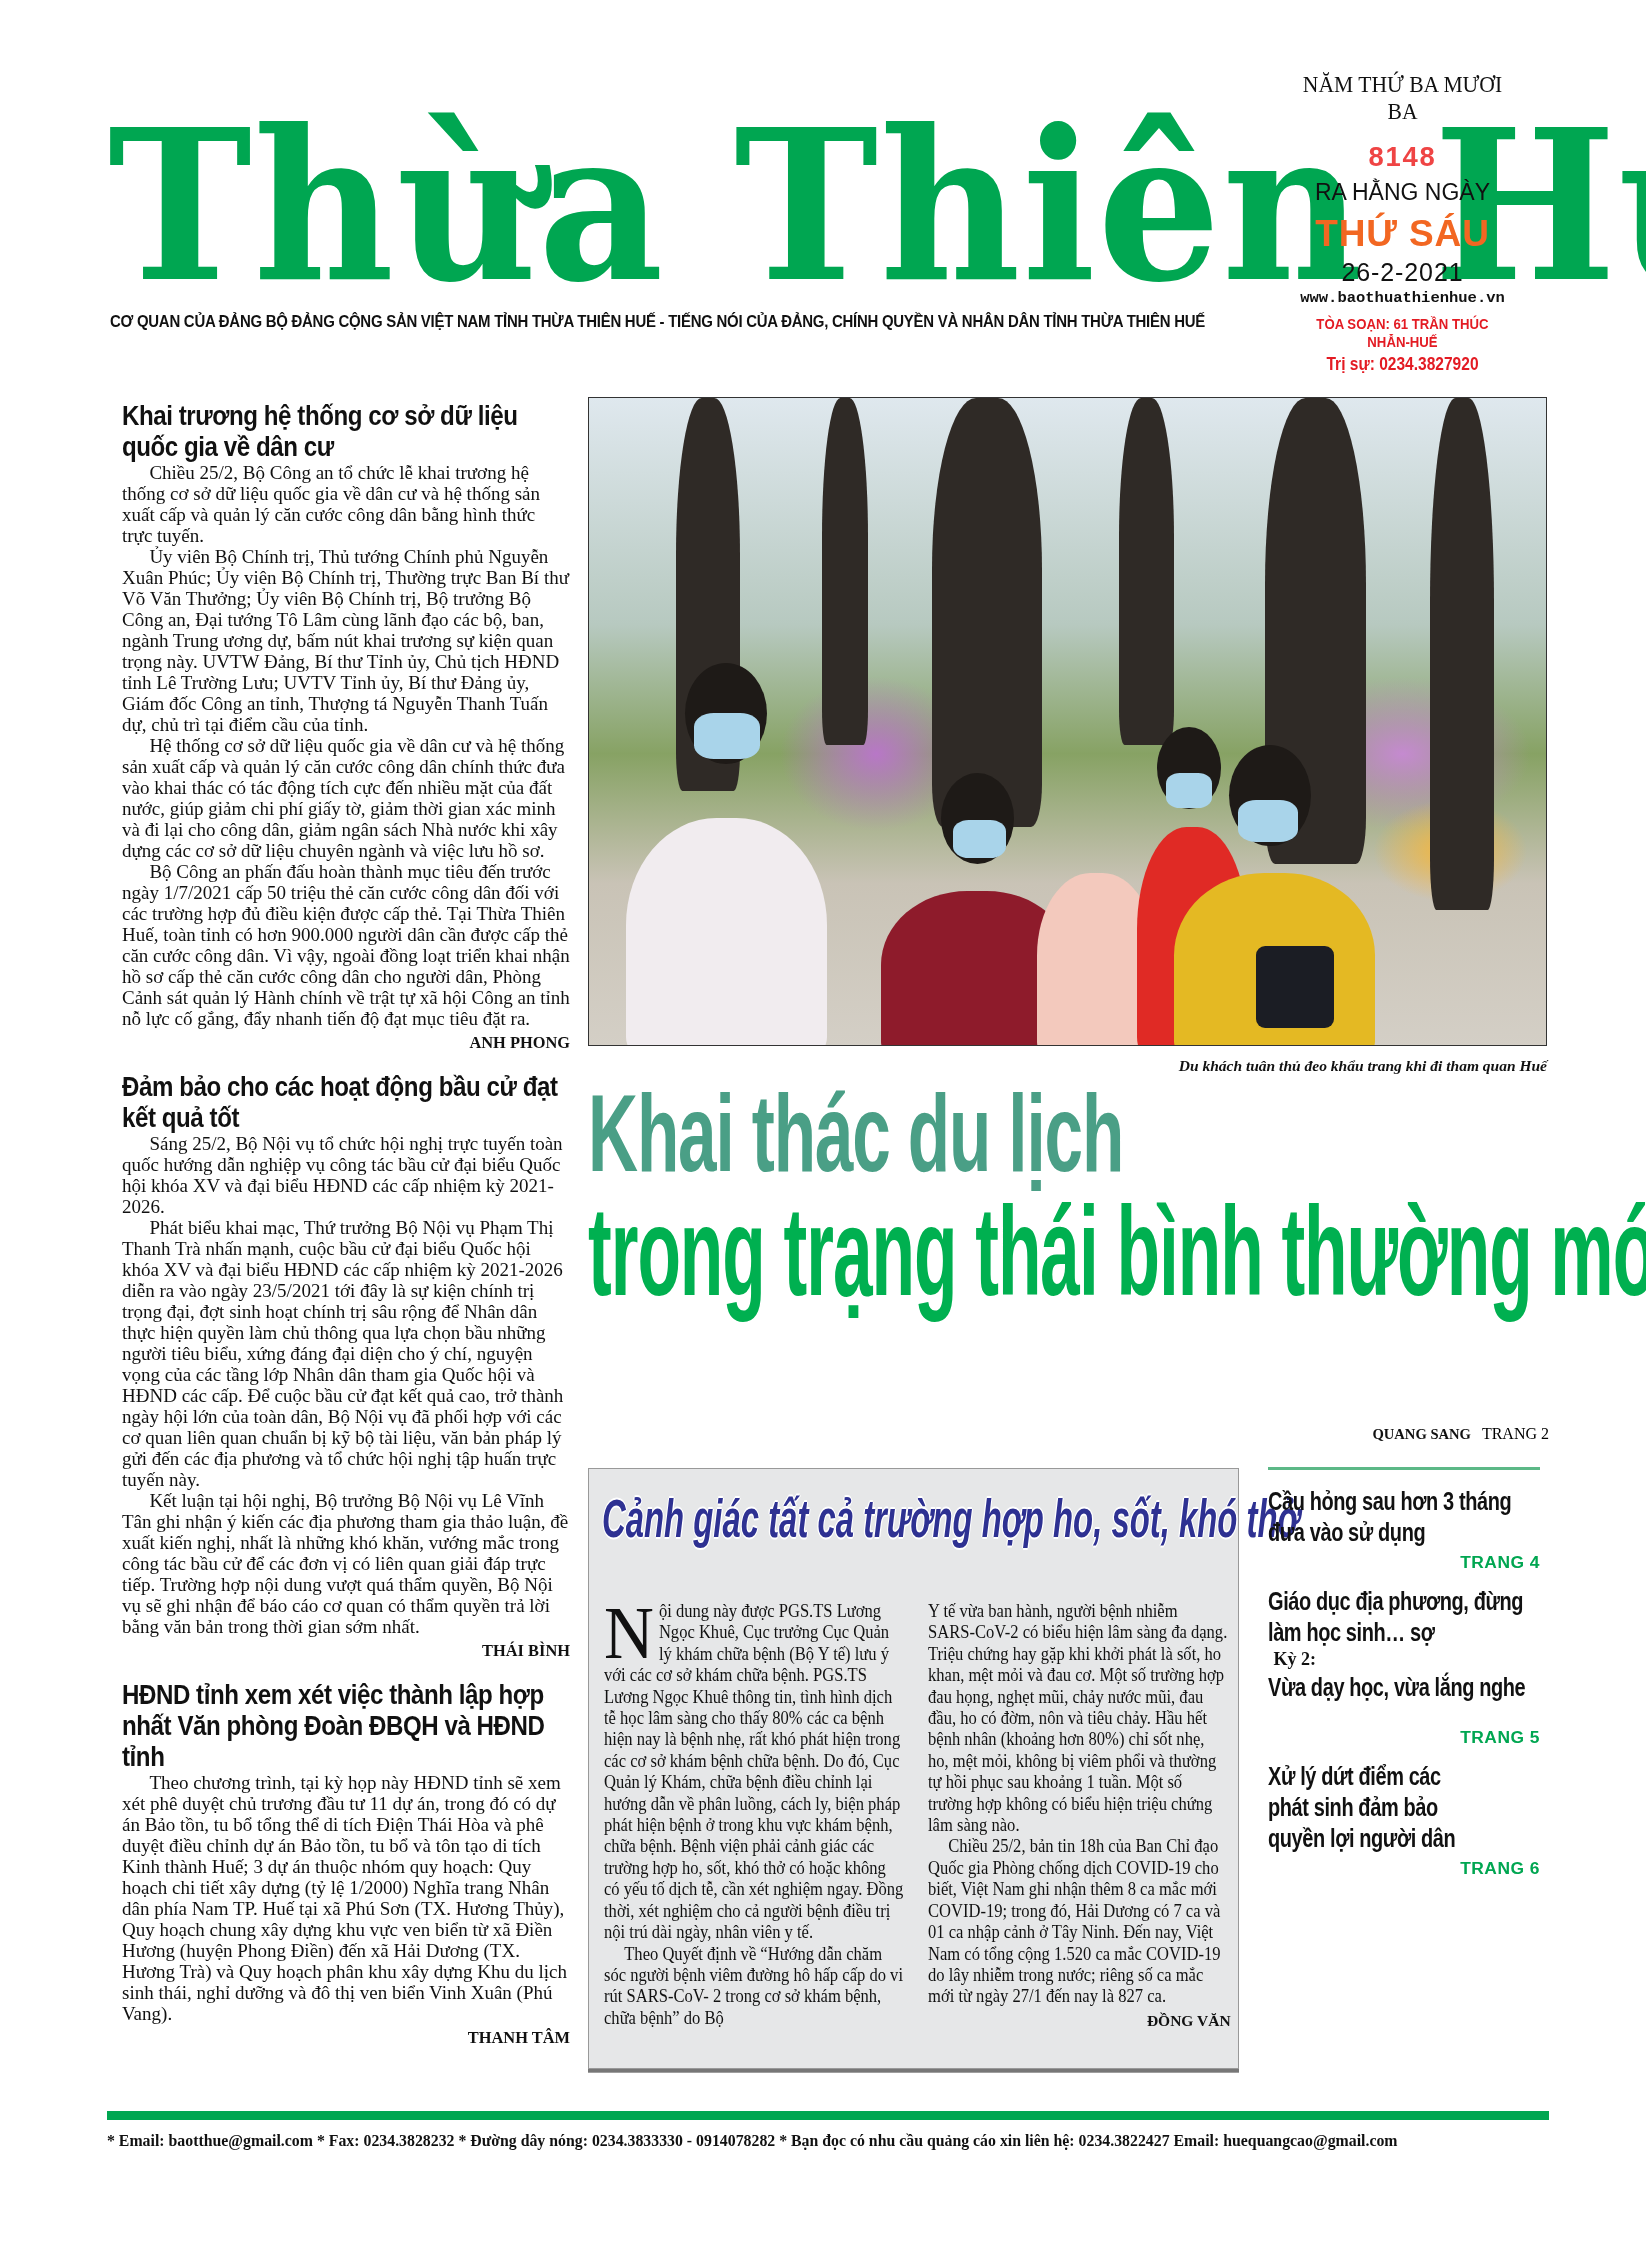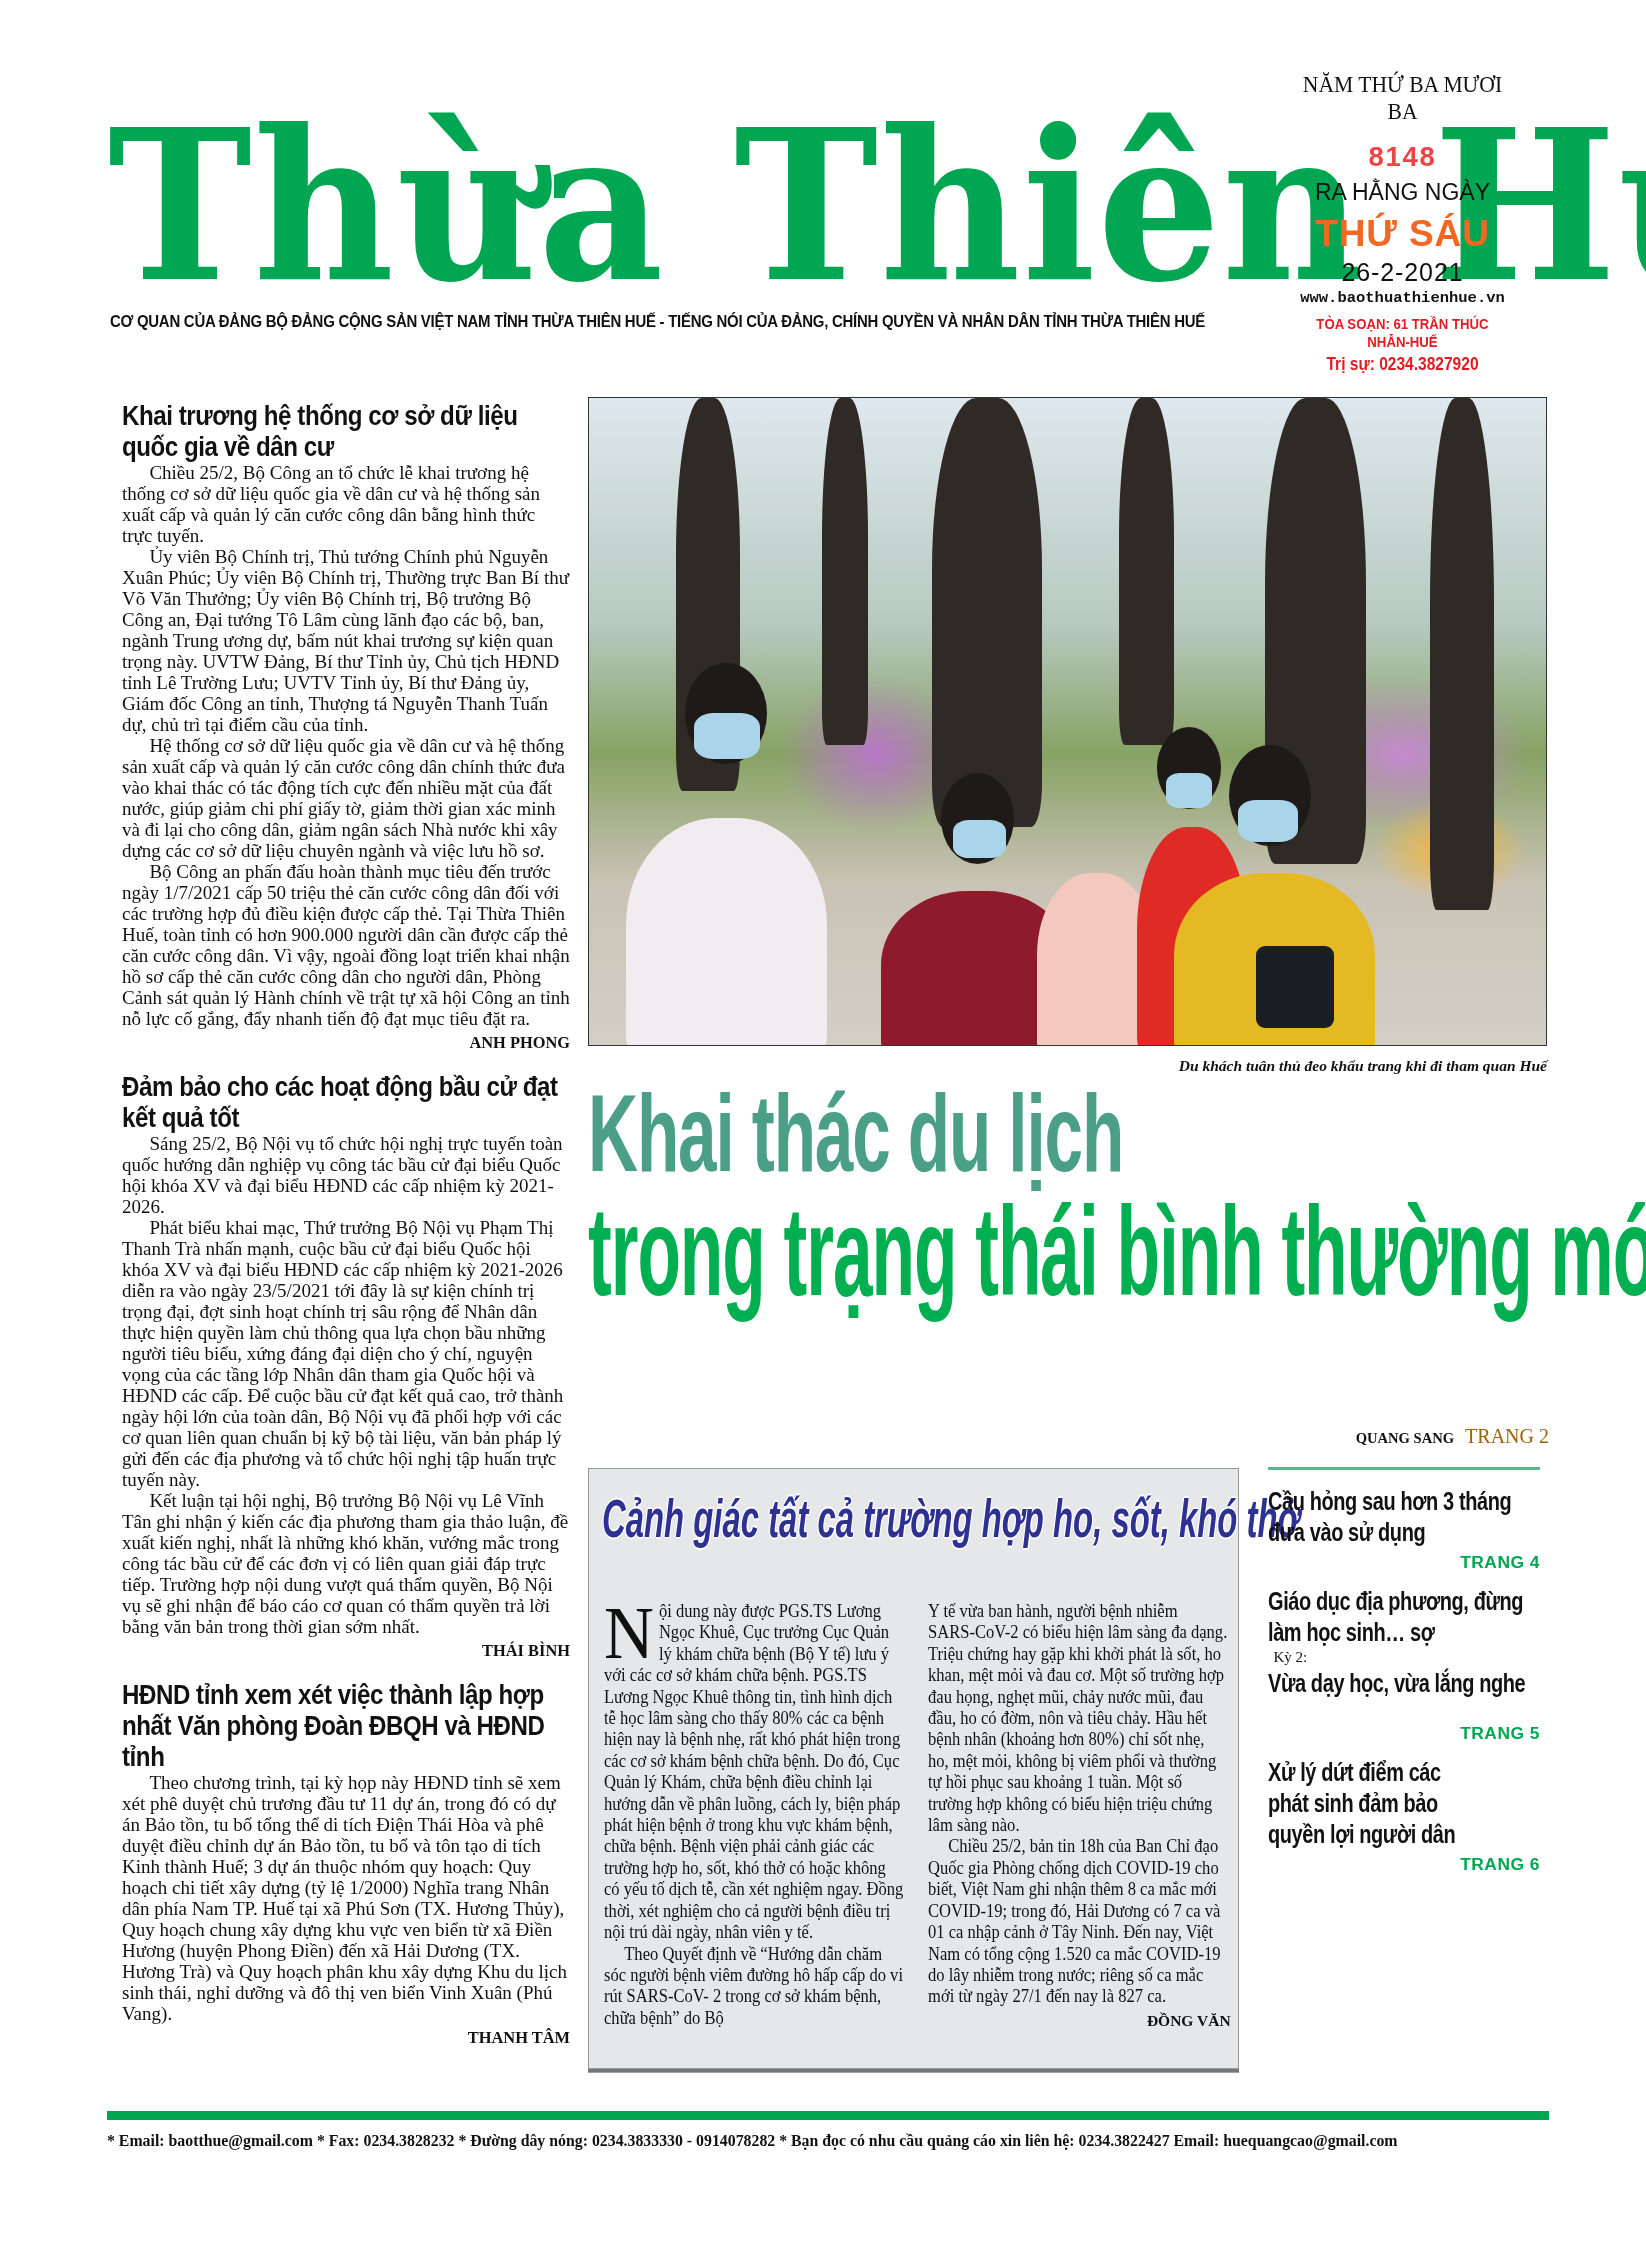--- a/index.html
+++ b/index.html
@@ -72,21 +72,21 @@
     transform: scaleX(0.63); transform-origin: left top; letter-spacing: -1.8px;
   }
   .headline2 {
     left: 588px; top: 1188px; width: 969px;
     font-family: "Liberation Sans", sans-serif; font-weight: bold;
     font-size: 126px; line-height: 128px; color: #00b050; white-space: nowrap;
     transform: scaleX(0.565); transform-origin: left top; letter-spacing: -1.8px;
   }
   .headline-credit { left: 1325px; top: 1425px; width: 224px; text-align: right; white-space: nowrap; }
   .headline-credit .author { font-family: "Liberation Serif", serif; font-weight: bold; font-size: 14.6px; }
-  .headline-credit .page { font-family: "Liberation Serif", serif; font-size: 20px; color: #a16207; margin-left: 7.3px; }
+  .headline-credit .page { font-family: "Liberation Serif", serif; font-size: 16px; color: #000000; margin-left: 7.3px; }
 
   
   .box {
     left: 588px; top: 1468px; width: 651px; height: 601px;
     background: #e6e7e8; border: 0.9px solid #999;
     box-shadow: 0 3.7px 0 #777;
   }
   .box-title {
     position: absolute; left: 12.8px; top: 18.3px; width: 640px;
     font-family: "Liberation Sans", sans-serif; font-weight: bold; font-style: italic;
@@ -101,21 +101,21 @@
   .dropcap { float: left; font-size: 75px; line-height: 60px; margin-right: 5.5px; margin-top: 1.8px; font-family: "Liberation Serif", serif; }
   .box-byline { text-align: right; font-weight: bold; font-size: 15.5px; margin-top: 1.8px; }
 
   
   .teasers { left: 1268px; top: 1467px; width: 272px; }
   .teaser-rule { height: 2.7px; background: #5cb887; margin-bottom: 16.4px; }
   .teaser-title {
     font-family: "Liberation Sans", sans-serif; font-weight: bold; font-size: 25.6px; line-height: 31px;
     transform: scaleX(0.78); transform-origin: left top; width: 128%; letter-spacing: -0.5px;
   }
-  .teaser-kicker { font-family: "Liberation Serif", serif; font-weight: normal; font-size: 15px; margin: 1.8px 0 1.8px 5.5px; }
+  .teaser-kicker { font-family: "Liberation Serif", serif; font-weight: bold; font-size: 18px; margin: 1.8px 0 1.8px 5.5px; }
   .teaser-page {
     font-family: "Liberation Sans", sans-serif; font-weight: bold; font-size: 17.4px; color: #00a651;
     text-align: right; margin: 3.7px 0 12.8px; letter-spacing: 0.5px;
   }
 
   
   .footer-rule { left: 107px; top: 2111px; width: 1442px; height: 9.1px; background: #00a651; }
   .footer-text {
     left: 107px; top: 2130px; width: 1442px; white-space: nowrap;
     font-family: "Liberation Serif", serif; font-weight: bold; font-size: 17.4px;

